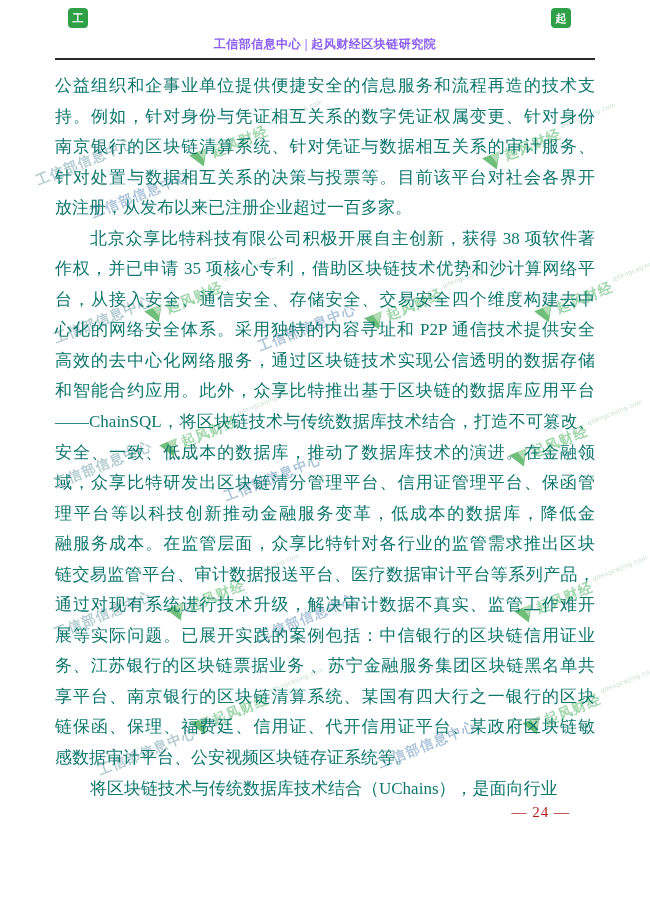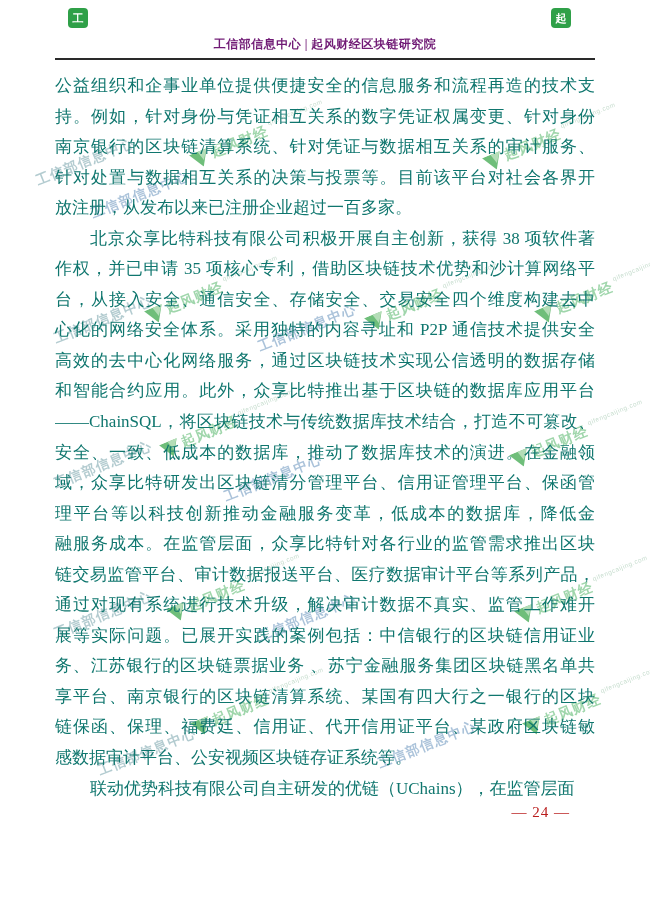--- a/index.html
+++ b/index.html
@@ -18,21 +18,21 @@
     color:#ffffff;font-size:11px;line-height:20px;text-align:center;
     font-family:"Liberation Sans","DejaVu Sans",sans-serif;
     font-weight:bold;
   }
   .stamp-left{left:68px;}
   .stamp-right{left:551px;}
   
   .header-title{
     position:absolute;top:36px;left:0;width:100%;
     text-align:center;
-    font-size:12px;font-weight:bold;color:#701a75;
+    font-size:12px;font-weight:bold;color:#8b5cf6;
     letter-spacing:0.5px;
   }
   .header-rule{
     position:absolute;top:58px;left:55px;width:540px;height:2px;
     background:#2a2a2a;
   }
   
   .watermark-layer{position:absolute;inset:0;z-index:1;opacity:.85;pointer-events:none;}
   .wm{position:absolute;transform:rotate(-22deg);transform-origin:left bottom;white-space:nowrap;}
   .wm-ministry{
@@ -200,18 +200,18 @@
       <div class="bodyline">域，众享比特研发出区块链清分管理平台、信用证管理平台、保函管</div>
       <div class="bodyline">理平台等以科技创新推动金融服务变革，低成本的数据库，降低金</div>
       <div class="bodyline">融服务成本。在监管层面，众享比特针对各行业的监管需求推出区块</div>
       <div class="bodyline">链交易监管平台、审计数据报送平台、医疗数据审计平台等系列产品，</div>
       <div class="bodyline">通过对现有系统进行技术升级，解决审计数据不真实、监管工作难开</div>
       <div class="bodyline">展等实际问题。已展开实践的案例包括：中信银行的区块链信用证业</div>
       <div class="bodyline">务、江苏银行的区块链票据业务 、苏宁金融服务集团区块链黑名单共</div>
       <div class="bodyline">享平台、南京银行的区块链清算系统、某国有四大行之一银行的区块</div>
       <div class="bodyline">链保函、保理、福费廷、信用证、代开信用证平台、某政府区块链敏</div>
       <div class="bodyline para-end">感数据审计平台、公安视频区块链存证系统等。</div>
-      <div class="bodyline indent para-end">联动优势科技有限公司自主研发的优链（UChains），在监管层面</div>
+      <div class="bodyline indent para-end">将区块链技术与传统数据库技术结合（UChains），是面向行业</div>
     </div>
 
   <div class="page-number">— 24 —</div>
 
 </div>
 
 </body></html>

